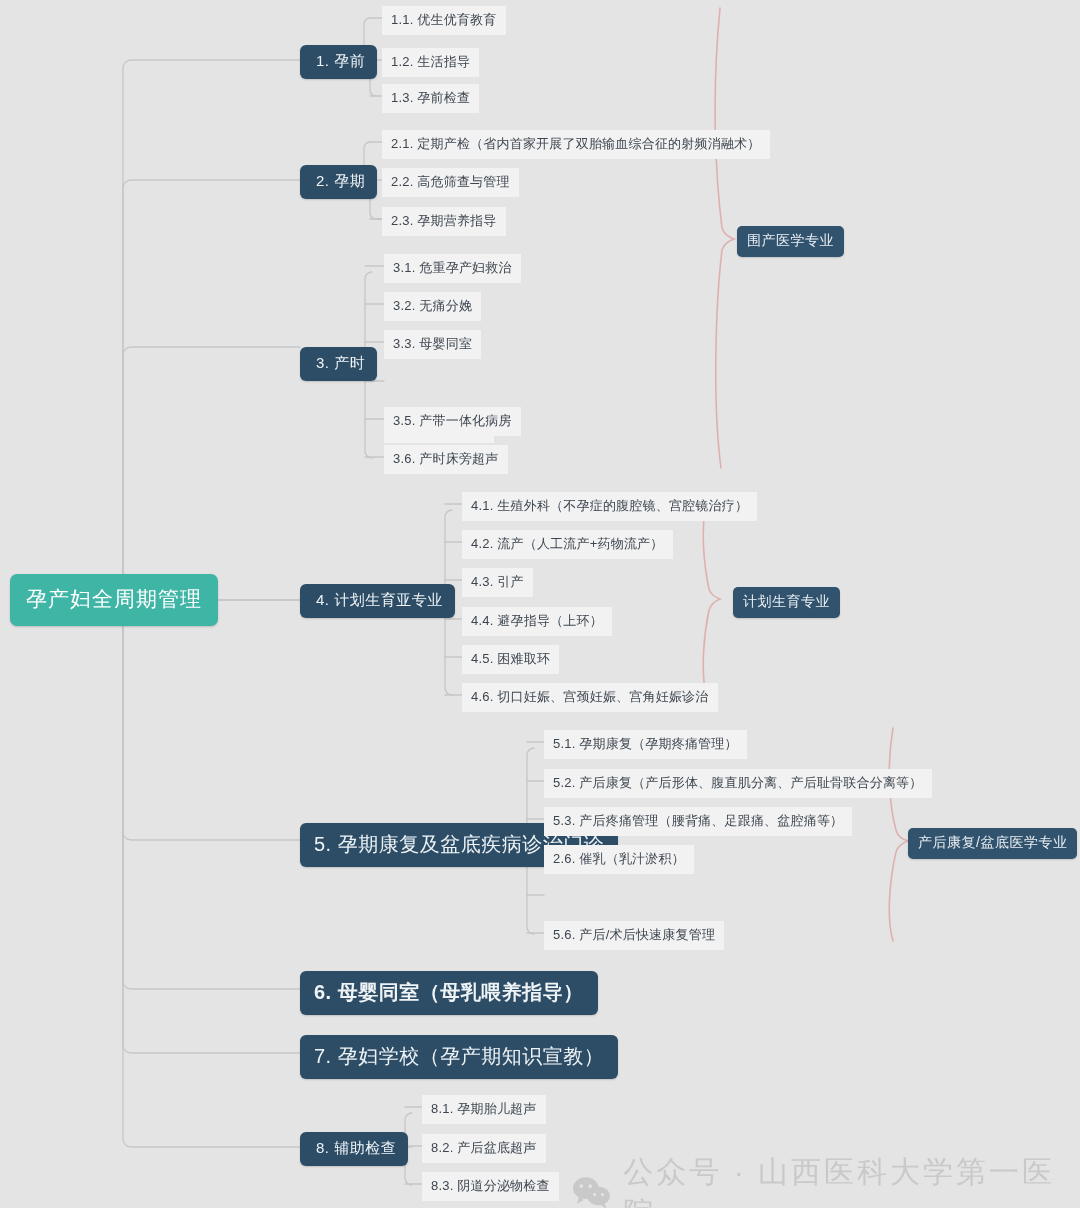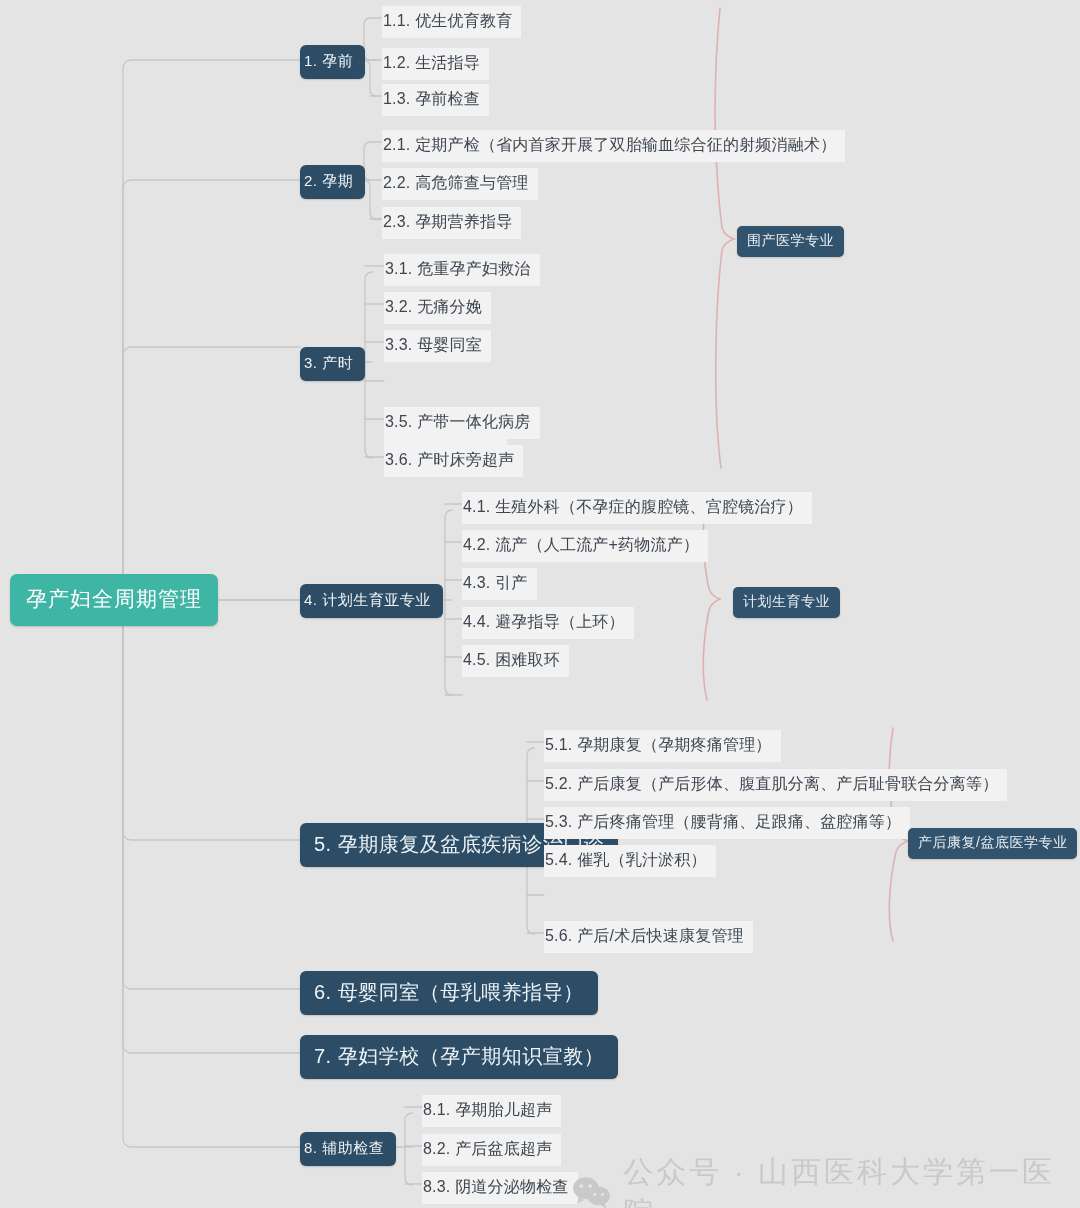--- a/index.html
+++ b/index.html
@@ -25,44 +25,44 @@
     box-shadow:0 1px 2px rgba(0,0,0,.18);
   }
 
   
   .lvl1{
     background:#2d4d66;
     color:#eef3f6;
     border-radius:6px;
     font-size:15px;
     letter-spacing:.5px;
-    padding:7px 12px 8px 4px;
+    padding:7px 12px 8px 16px;
     box-shadow:0 1px 2px rgba(0,0,0,.16);
   }
   .lvl1.big{font-size:20px;padding:8px 14px 9px 14px;}
 
   
   .grouptag{
     background:#31536d;
     color:#e8eef3;
     border-radius:5px;
     font-size:14px;
     letter-spacing:.5px;
     padding:6px 10px 7px 10px;
     box-shadow:0 1px 2px rgba(0,0,0,.15);
   }
 
   
   .leaf{
     background:#f2f2f2;
     color:#3d4650;
     border-radius:0;
-    font-size:16px;
+    font-size:13px;
     letter-spacing:.2px;
-    padding:5px 9px 6px 1px;
+    padding:5px 9px 6px 9px;
     box-shadow:0 0 0 0 rgba(0,0,0,0);
   }
 
   
   .watermark{
     position:absolute;
     display:flex;align-items:center;gap:12px;
     color:#c9c9c9;
     font-size:30px;
     letter-spacing:3px;
@@ -144,21 +144,21 @@
     </g>
   </svg>
 
   <div class="node root" style="left:10px;top:574px;">孕产妇全周期管理</div>
 
   <div class="node lvl1" style="left:300px;top:45px;">1. 孕前</div>
   <div class="node lvl1" style="left:300px;top:165px;">2. 孕期</div>
   <div class="node lvl1" style="left:300px;top:347px;">3. 产时</div>
   <div class="node lvl1" style="left:300px;top:584px;">4. 计划生育亚专业</div>
   <div class="node lvl1 big" style="left:300px;top:823px;">5. 孕期康复及盆底疾病诊治门诊</div>
-  <div class="node lvl1 big" style="left:300px;top:971px;">6. 母婴同室（母乳喂养指导）</div>
+  <div class="node lvl1 big" style="left:300px;top:971px;font-weight:bold;">6. 母婴同室（母乳喂养指导）</div>
   <div class="node lvl1 big" style="left:300px;top:1035px;">7. 孕妇学校（孕产期知识宣教）</div>
   <div class="node lvl1" style="left:300px;top:1132px;">8. 辅助检查</div>
 
   <div class="node leaf" style="left:382px;top:6px;">1.1. 优生优育教育</div>
   <div class="node leaf" style="left:382px;top:48px;">1.2. 生活指导</div>
   <div class="node leaf" style="left:382px;top:84px;">1.3. 孕前检查</div>
 
   <div class="node leaf" style="left:382px;top:130px;">2.1. 定期产检（省内首家开展了双胎输血综合征的射频消融术）</div>
   <div class="node leaf" style="left:382px;top:168px;">2.2. 高危筛查与管理</div>
   <div class="node leaf" style="left:382px;top:207px;">2.3. 孕期营养指导</div>
@@ -168,25 +168,26 @@
   <div class="node leaf" style="left:384px;top:330px;">3.3. 母婴同室</div>
   <div class="node leaf" style="left:384px;top:369px;margin-top:45px;">3.4. 家庭化产房</div>
   <div class="node leaf" style="left:384px;top:407px;">3.5. 产带一体化病房</div>
   <div class="node leaf" style="left:384px;top:445px;">3.6. 产时床旁超声</div>
 
   <div class="node leaf" style="left:462px;top:492px;">4.1. 生殖外科（不孕症的腹腔镜、宫腔镜治疗）</div>
   <div class="node leaf" style="left:462px;top:530px;">4.2. 流产（人工流产+药物流产）</div>
   <div class="node leaf" style="left:462px;top:568px;">4.3. 引产</div>
   <div class="node leaf" style="left:462px;top:607px;">4.4. 避孕指导（上环）</div>
   <div class="node leaf" style="left:462px;top:645px;">4.5. 困难取环</div>
+  <div class="node leaf" style="left:462px;top:683px;">4.6. 切口妊娠、宫颈妊娠、宫角妊娠诊治</div>
 
   <div class="node leaf" style="left:544px;top:730px;">5.1. 孕期康复（孕期疼痛管理）</div>
   <div class="node leaf" style="left:544px;top:769px;">5.2. 产后康复（产后形体、腹直肌分离、产后耻骨联合分离等）</div>
   <div class="node leaf" style="left:544px;top:807px;">5.3. 产后疼痛管理（腰背痛、足跟痛、盆腔痛等）</div>
-  <div class="node leaf" style="left:544px;top:845px;">5.4. 催乳（乳汁淤积）</div>
+  <div class="node leaf" style="left:544px;top:845px;">2.6. 催乳（乳汁淤积）</div>
   <div class="node leaf" style="left:544px;top:921px;">5.6. 产后/术后快速康复管理</div>
 
   <div class="node leaf" style="left:422px;top:1095px;">8.1. 孕期胎儿超声</div>
   <div class="node leaf" style="left:422px;top:1134px;">8.2. 产后盆底超声</div>
   <div class="node leaf" style="left:422px;top:1172px;">8.3. 阴道分泌物检查</div>
 
   <div class="node grouptag" style="left:737px;top:226px;">围产医学专业</div>
   <div class="node grouptag" style="left:733px;top:587px;">计划生育专业</div>
   <div class="node grouptag" style="left:908px;top:828px;">产后康复/盆底医学专业</div>
 

